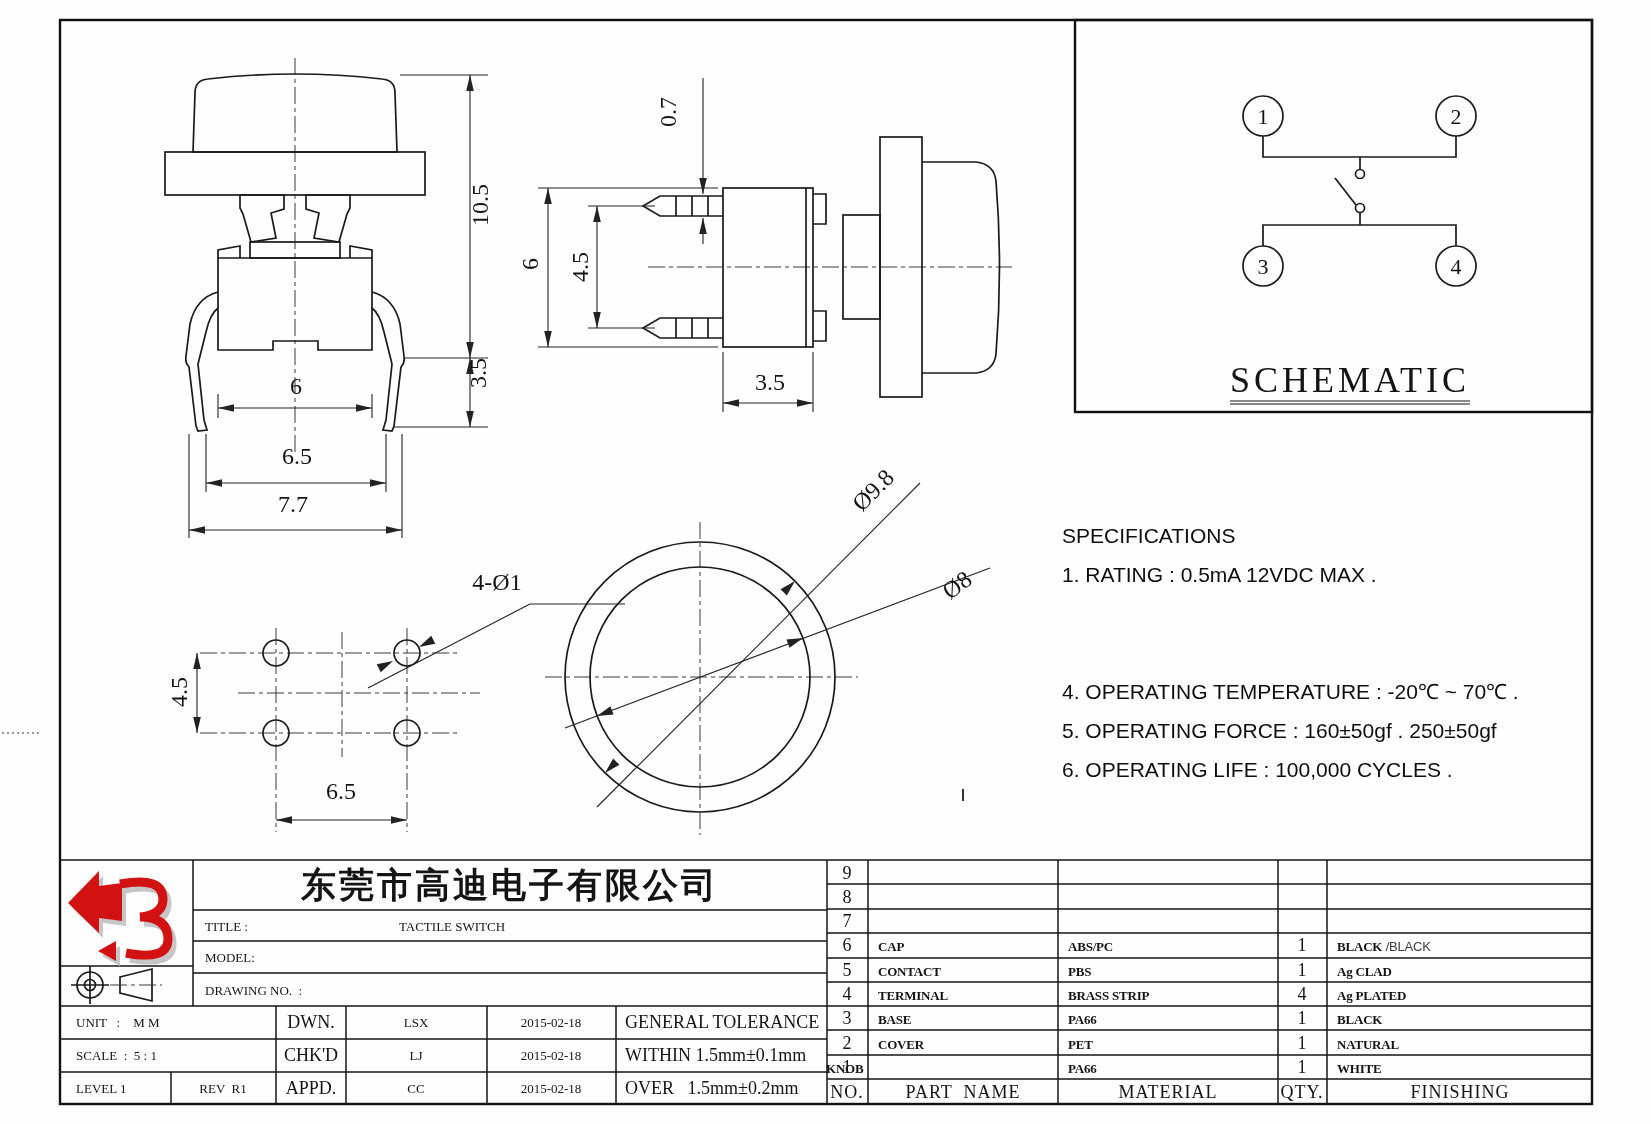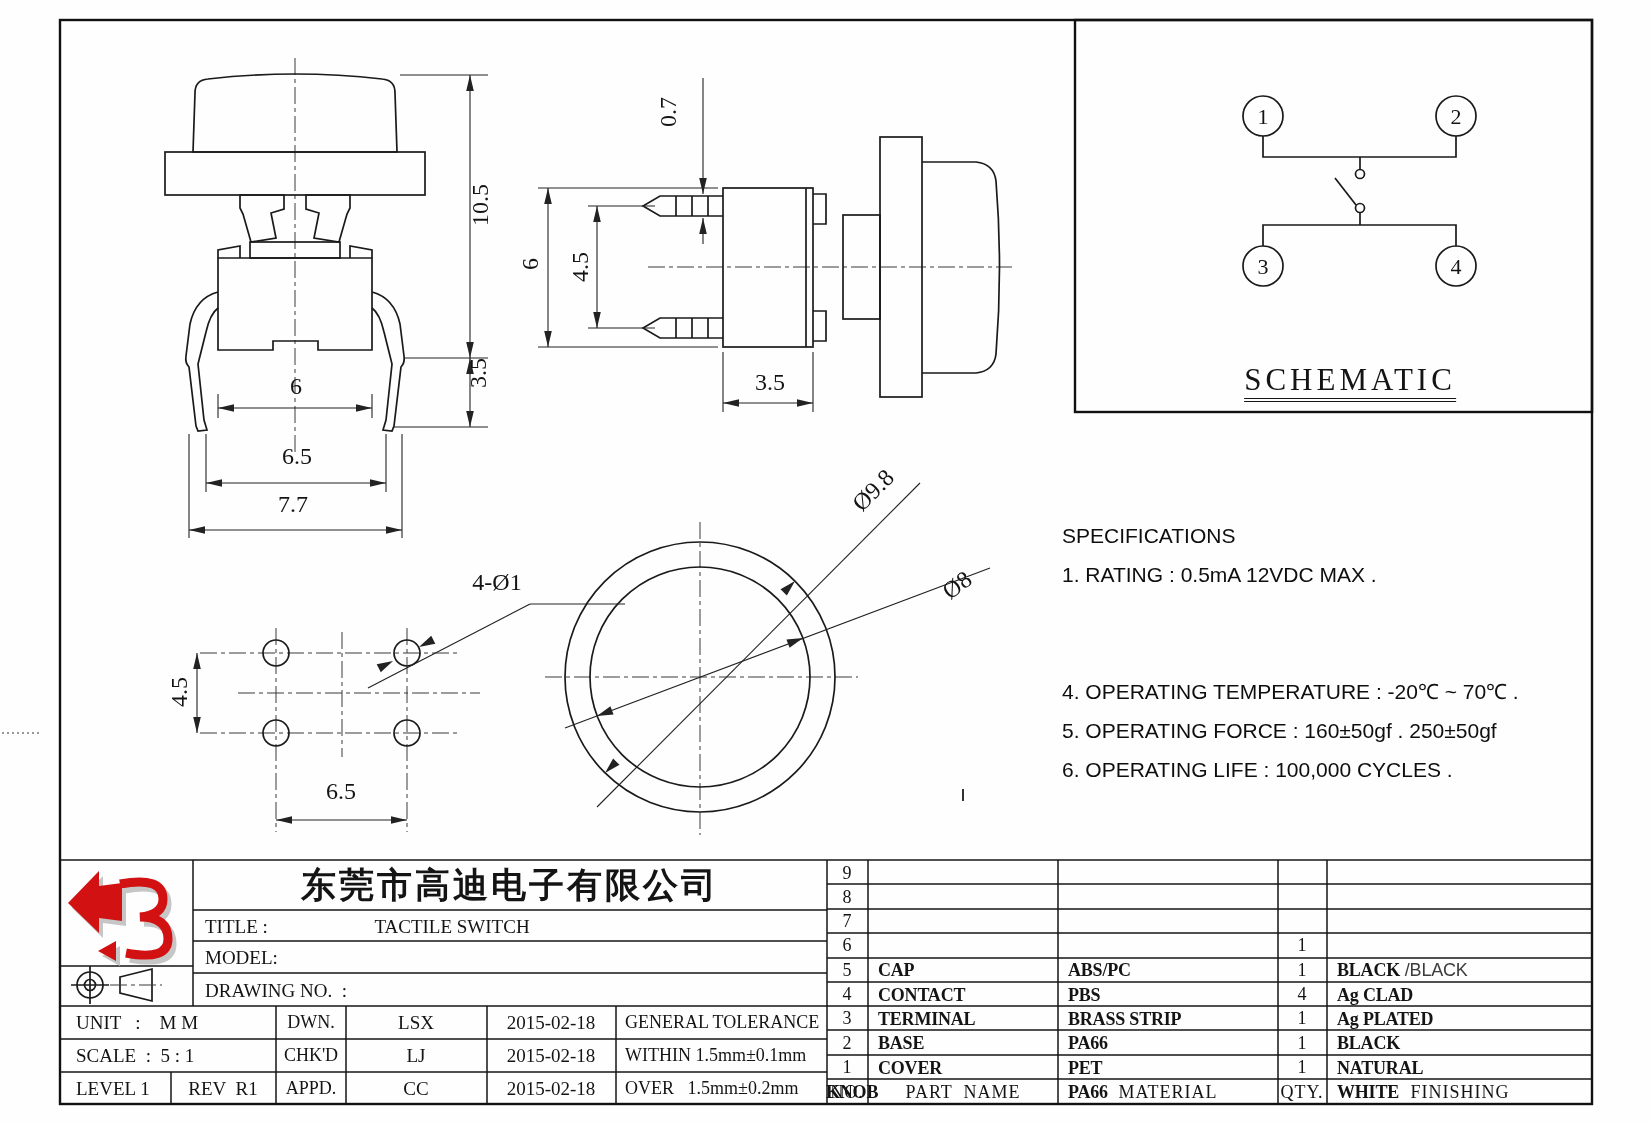--- a/index.html
+++ b/index.html
@@ -11,29 +11,29 @@
   .dm{stroke:#222;stroke-width:1.1;fill:none;}
   .cl{stroke:#3a3a3a;stroke-width:1;stroke-dasharray:17 4 4 4;fill:none;}
   .grid{stroke:#141414;stroke-width:1.5;fill:none;}
   .lbl{position:absolute;white-space:pre;color:#141414;line-height:1;}
   .c{transform:translate(-50%,-50%);}
   .l{transform:translate(0,-50%);}
   .r90{transform:translate(-50%,-50%) rotate(-90deg);}
   .r45{transform:translate(-50%,-50%) rotate(-45deg);}
   .r38{transform:translate(-50%,-50%) rotate(-37deg);}
   .dim{font-size:24px;}
-  .tb{font-size:19px;text-align:center;}
+  .tb{font-size:13px;text-align:center;}
   .tbs{font-size:18px;}
-  .bomtxt{font-size:18px;font-weight:bold;letter-spacing:-0.2px;margin-top:24px;}
+  .bomtxt{font-size:13px;font-weight:bold;letter-spacing:-0.2px;}
   .alt{font-weight:normal;font-family:"Liberation Sans",sans-serif;color:#3c3c3c;}
   .bomno{font-size:18px;}
   .hdr{font-size:18px;letter-spacing:1px;}
   .spec{font-family:Liberation Sans, sans-serif;font-size:21px;color:#0e0e0e;}
   .company{font-size:35px;font-weight:bold;font-family:"Liberation Sans","DejaVu Sans",sans-serif;letter-spacing:3px;}
-  .schem{font-size:31px;letter-spacing:4px;border-bottom:4px double #141414;padding-bottom:3px;}
+  .schem{font-size:36px;letter-spacing:4px;border-bottom:4px double #141414;padding-bottom:3px;}
   .pinnum{font-size:22px;}
 </style>
 </head>
 <body>
 
 <div class="page">
 
 <svg width="1651" height="1124" viewBox="0 0 1651 1124">
   <defs>
     <marker id="aE" orient="auto" markerUnits="userSpaceOnUse" markerWidth="17" markerHeight="10" refX="16" refY="5">

